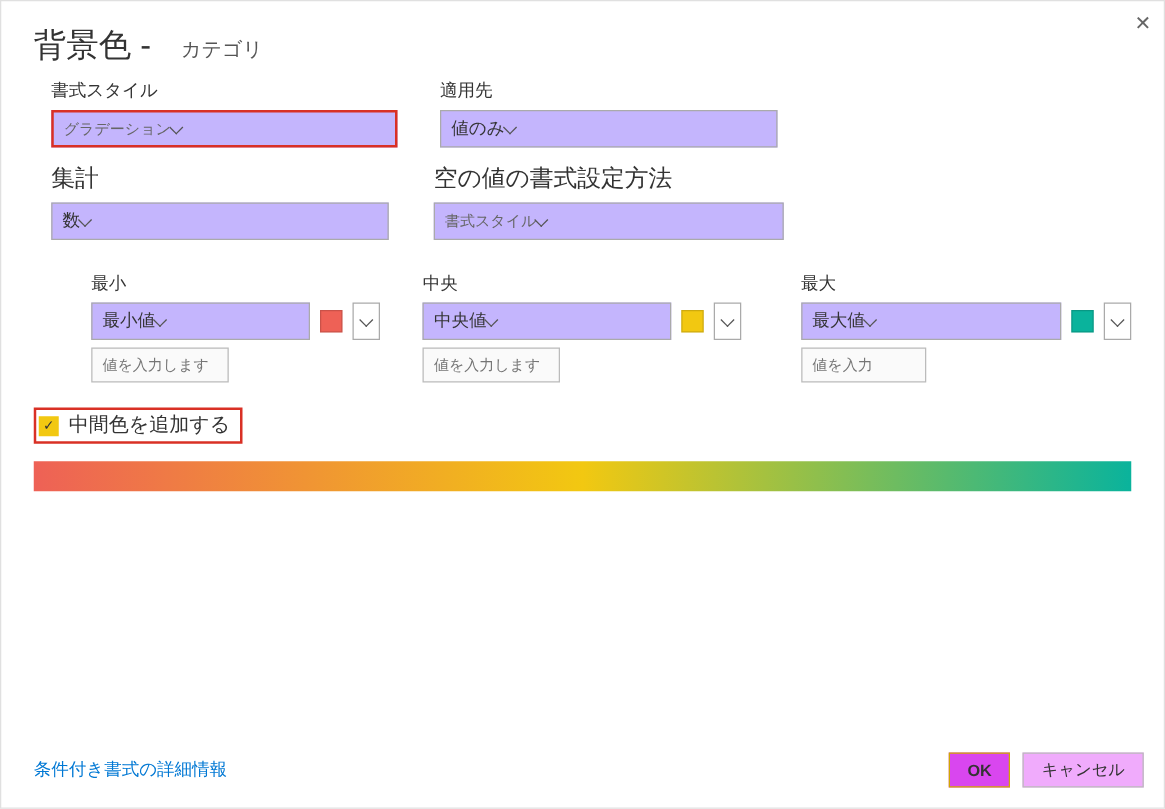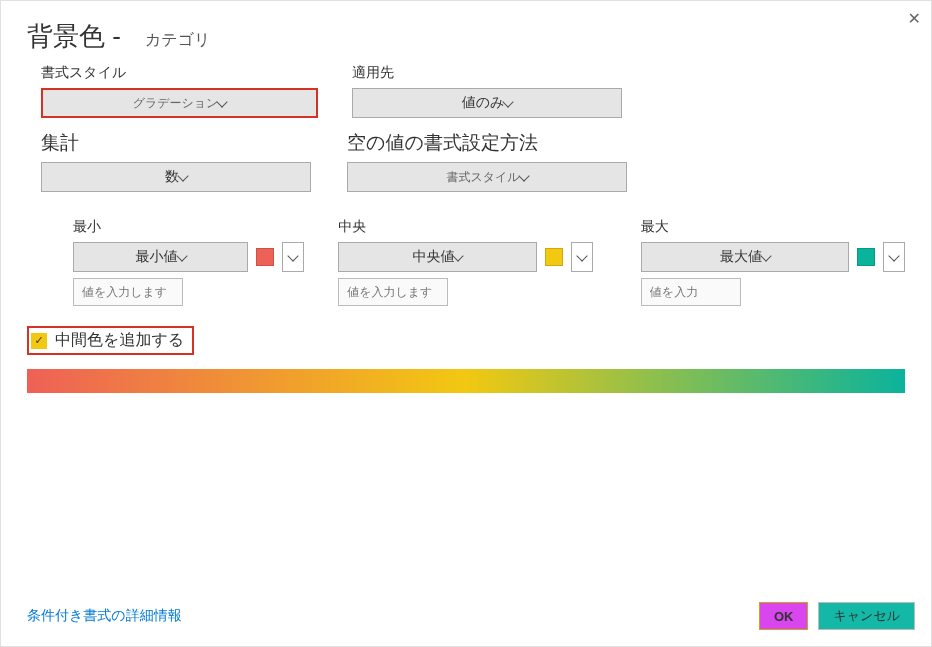--- a/index.html
+++ b/index.html
@@ -57,24 +57,24 @@
     }
     .label-big {
       font-size: 19px;
       color: #333;
       margin-bottom: 6px;
       font-weight: 400;
     }
     .select {
       height: 30px;
       border: 1px solid #aaa;
-      background: #e5e5e5;
-      display: flex;
-      align-items: center;
-      justify-content: center;
+      background: #c4b5fd;
+      display: flex;
+      align-items: center;
+      justify-content: flex-start;
       padding: 0 8px;
       font-size: 14px;
       color: #333;
       cursor: pointer;
     }
     .select.small-text { font-size: 12px; color: #666; }
     .chevron {
       display: inline-block;
       width: 8px;
       height: 8px;
@@ -154,21 +154,21 @@
     .link {
       color: #0078d4;
       font-size: 14px;
       cursor: pointer;
     }
     .btns { display: flex; gap: 10px; }
     .btn {
       height: 28px;
       padding: 0 14px;
       border: 1px solid #bbb;
-      background: #14b8a6;
+      background: #f0abfc;
       font-size: 13px;
       cursor: pointer;
       display: flex;
       align-items: center;
     }
     .btn-primary {
       background: #d946ef;
       border-color: #d0a800;
       font-weight: 700;
     }

